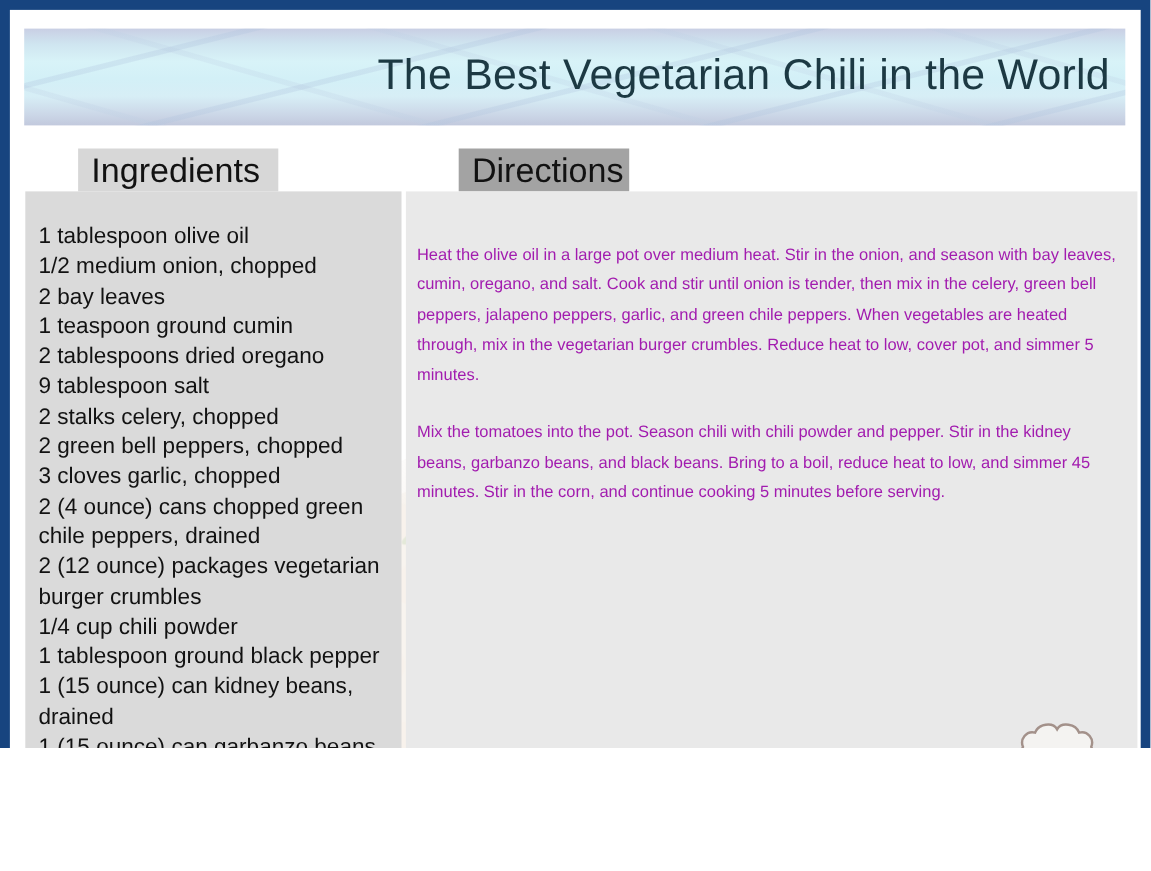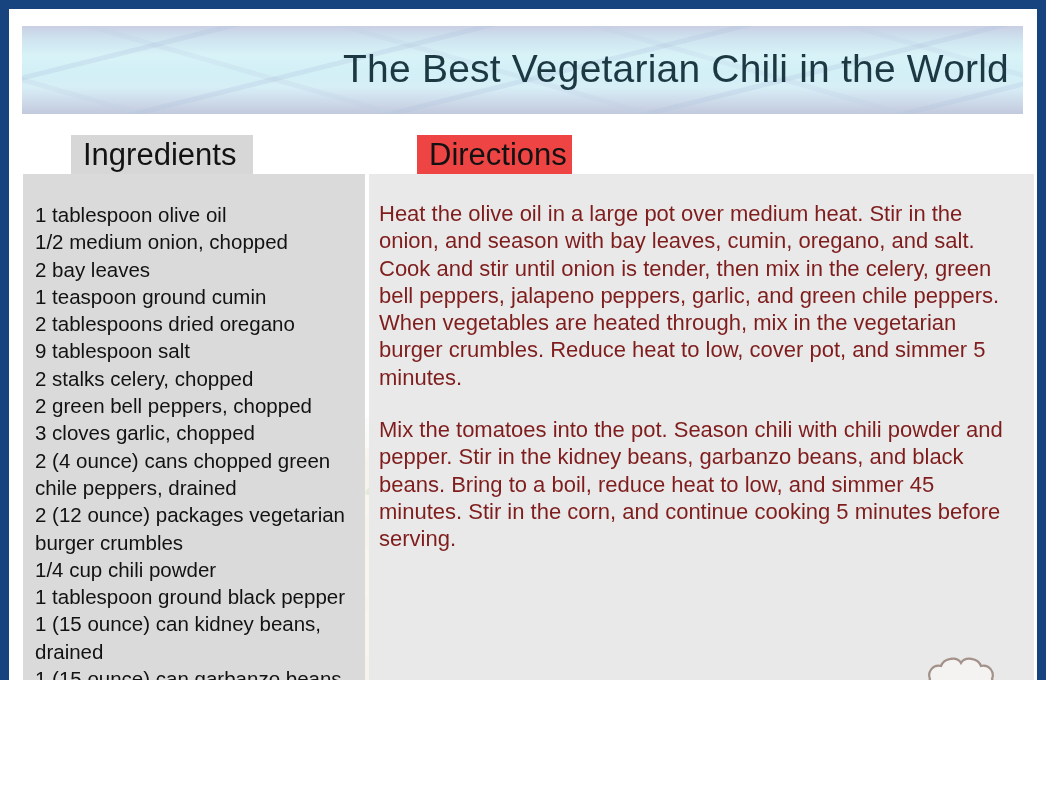--- a/index.html
+++ b/index.html
@@ -147,35 +147,35 @@
     margin: 0;
     padding: 0;
   }
 
   
   #directions-tab {
     left: 360px;
     top: 126px;
     width: 155px;
     height: 39px;
-    background: #ef4444;
+    background: #a3a3a3;
   }
   #directions-body {
     left: 360px;
     top: 165px;
     width: 665px;
     height: 609px;
     background: #e9e9e9;
     padding: 26px 12px 0 10px;
   }
   #directions-body p {
-    font-size: 22px;
+    font-size: 15px;
     line-height: 27.3px;
-    color: #7f1d1d;
-    margin: 0 0 25px 0;
+    color: #a21caf;
+    margin: 18px 0 25px 0;
   }
   #directions-body p:last-child {
     margin-bottom: 0;
   }
 
   
   #chef-logo {
     position: absolute;
     right: 12px;
     bottom: 6px;

